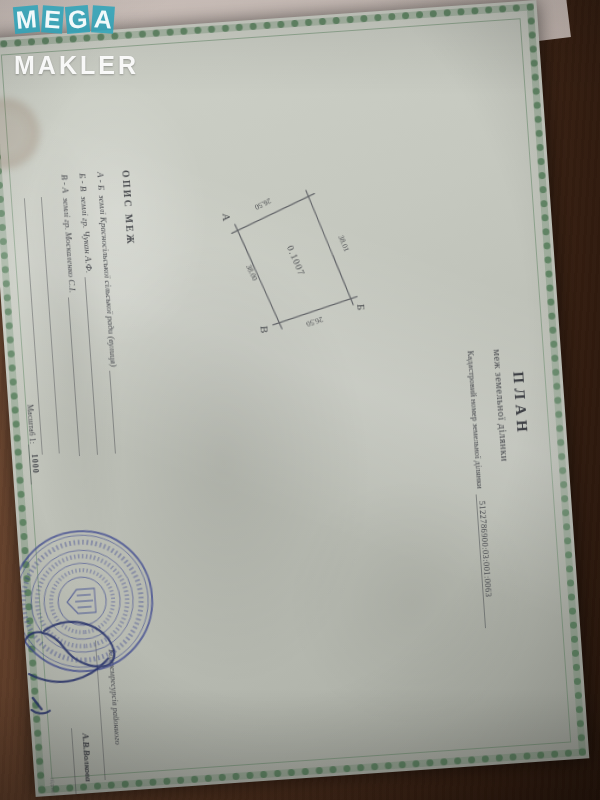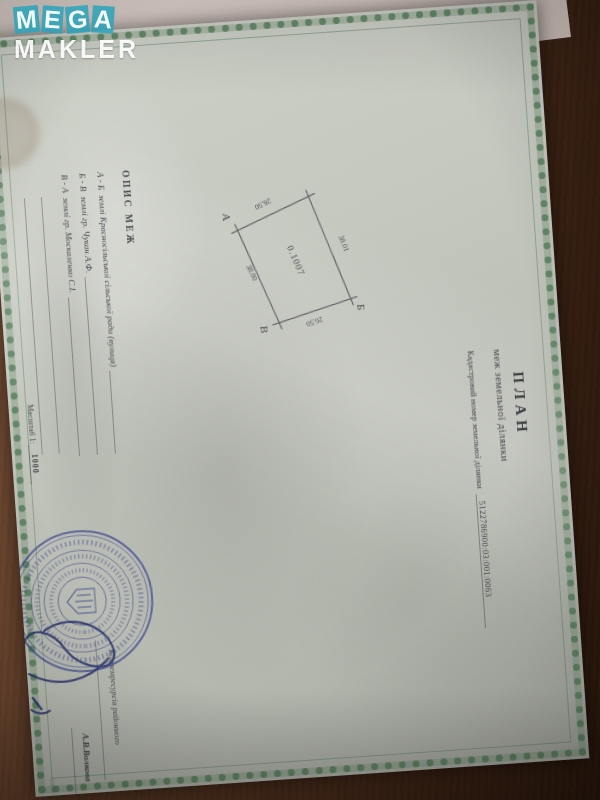--- a/index.html
+++ b/index.html
@@ -76,21 +76,21 @@
       linear-gradient(180deg, rgba(0,0,0,.10) 0%, transparent 12%),
       linear-gradient(0deg, rgba(0,0,0,.18) 0%, transparent 14%);}
 
   
   .wm{position:absolute;left:14px;top:6px;font-family:"Liberation Sans", sans-serif;
     font-weight:bold;color:rgba(255,255,255,.93);z-index:10;}
   .wm-row1{display:flex;gap:3px;}
   .wm-letter{display:inline-block;font-size:25px;line-height:27px;padding:0 2px;
     background:rgba(42,163,186,.85);transform:rotate(-5deg);}
   .wm-letter:nth-child(even){transform:rotate(4deg);}
-  .wm-row2{font-size:25px;letter-spacing:3px;margin-top:2px;text-shadow:0 1px 2px rgba(0,0,0,.25);}
+  .wm-row2{font-size:25px;letter-spacing:3px;margin-top:18px;text-shadow:0 1px 2px rgba(0,0,0,.25);}
 </style>
 </head>
 <body>
 
 <div class="photo-bg"></div>
 <div class="underlay"></div>
 
 <div class="doc">
 
   <div class="border-solid"></div>

